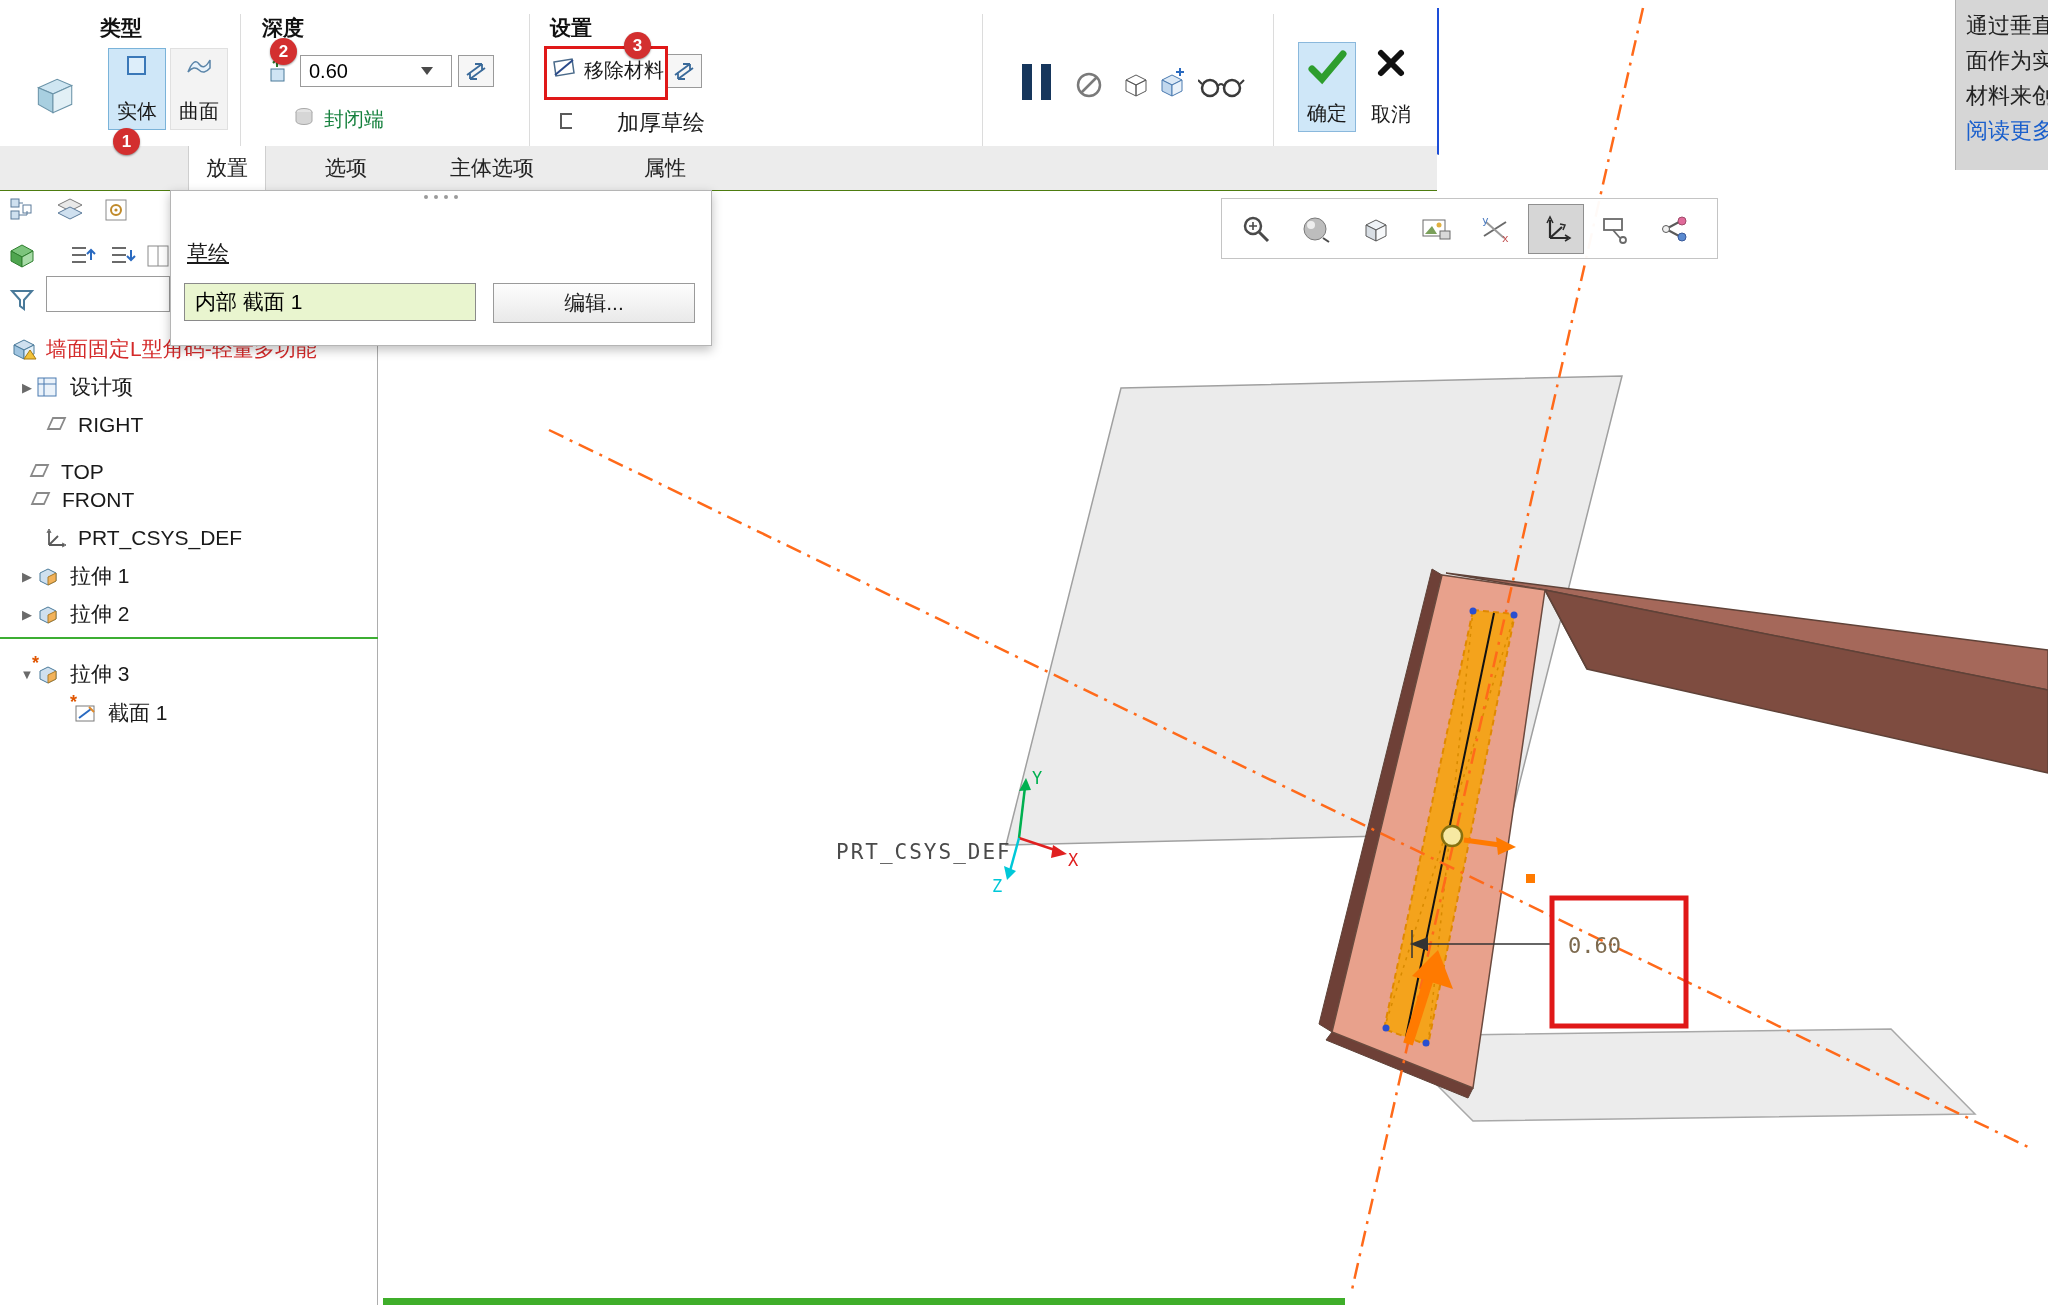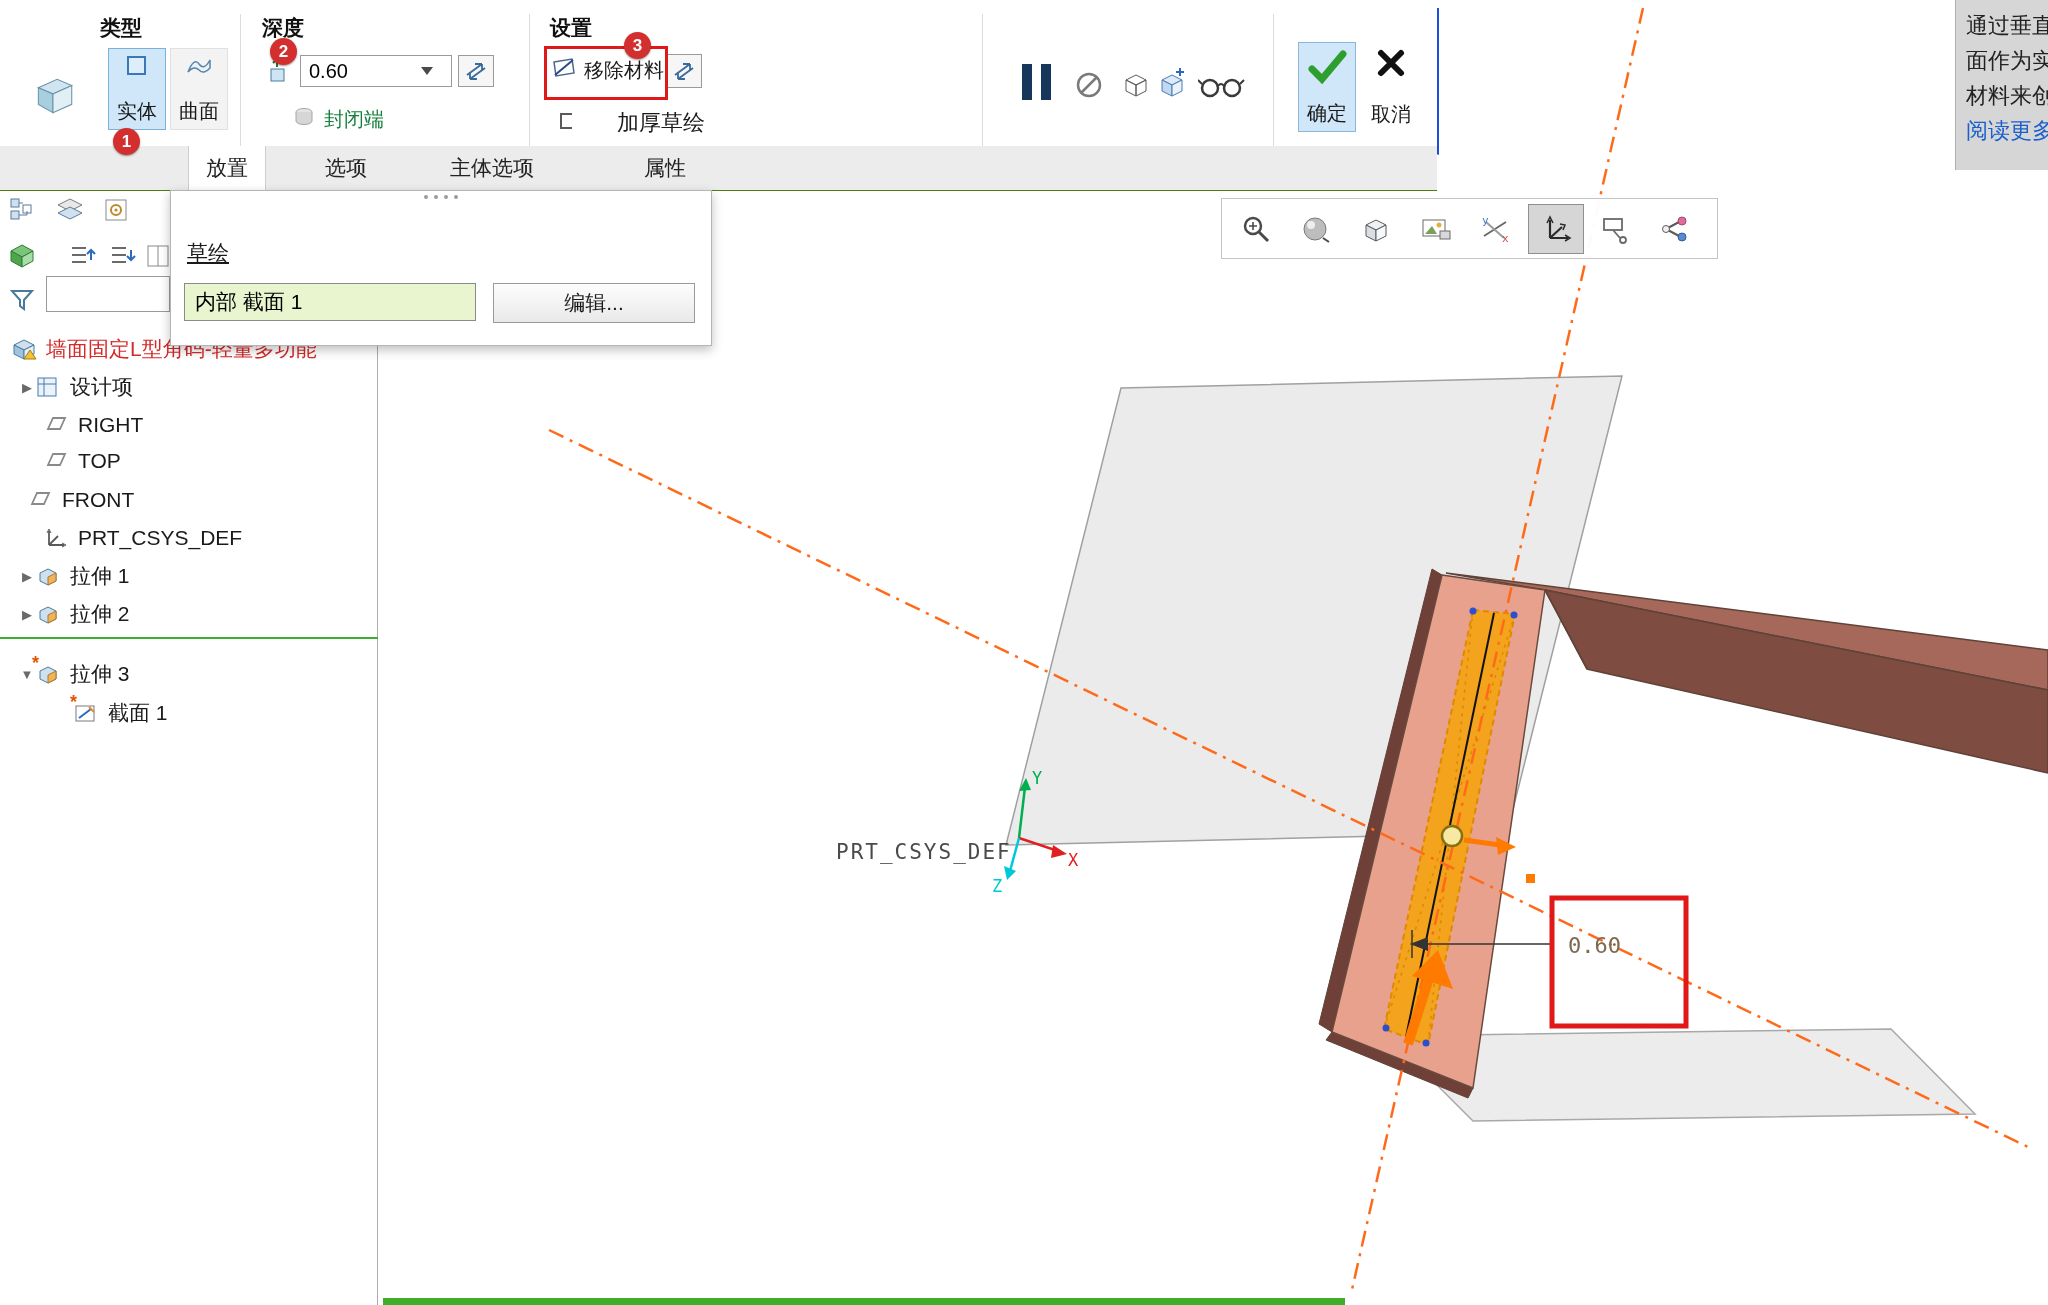--- a/index.html
+++ b/index.html
@@ -338,21 +338,21 @@
       <span class="lbl">设计项</span>
     </div>
     <div class="trow" style="top:216px;padding-left:44px;">
       <span class="ico">
         <svg width="24" height="20">
             <polygon points="4,15 9,4 21,4 16,15" fill="none" stroke="#8a8a8a" stroke-width="1.8"></polygon>
           </svg>
       </span>
       <span class="lbl">RIGHT</span>
     </div>
-    <div class="trow" style="top:252px;padding-left:44px;">
+    <div class="trow" style="top:263px;padding-left:27px;">
       <span class="ico">
         <svg width="24" height="20">
             <polygon points="4,15 9,4 21,4 16,15" fill="none" stroke="#8a8a8a" stroke-width="1.8"></polygon>
           </svg>
       </span>
       <span class="lbl">TOP</span>
     </div>
     <div class="trow" style="top:291px;padding-left:28px;">
       <span class="ico">
         <svg width="24" height="20">

